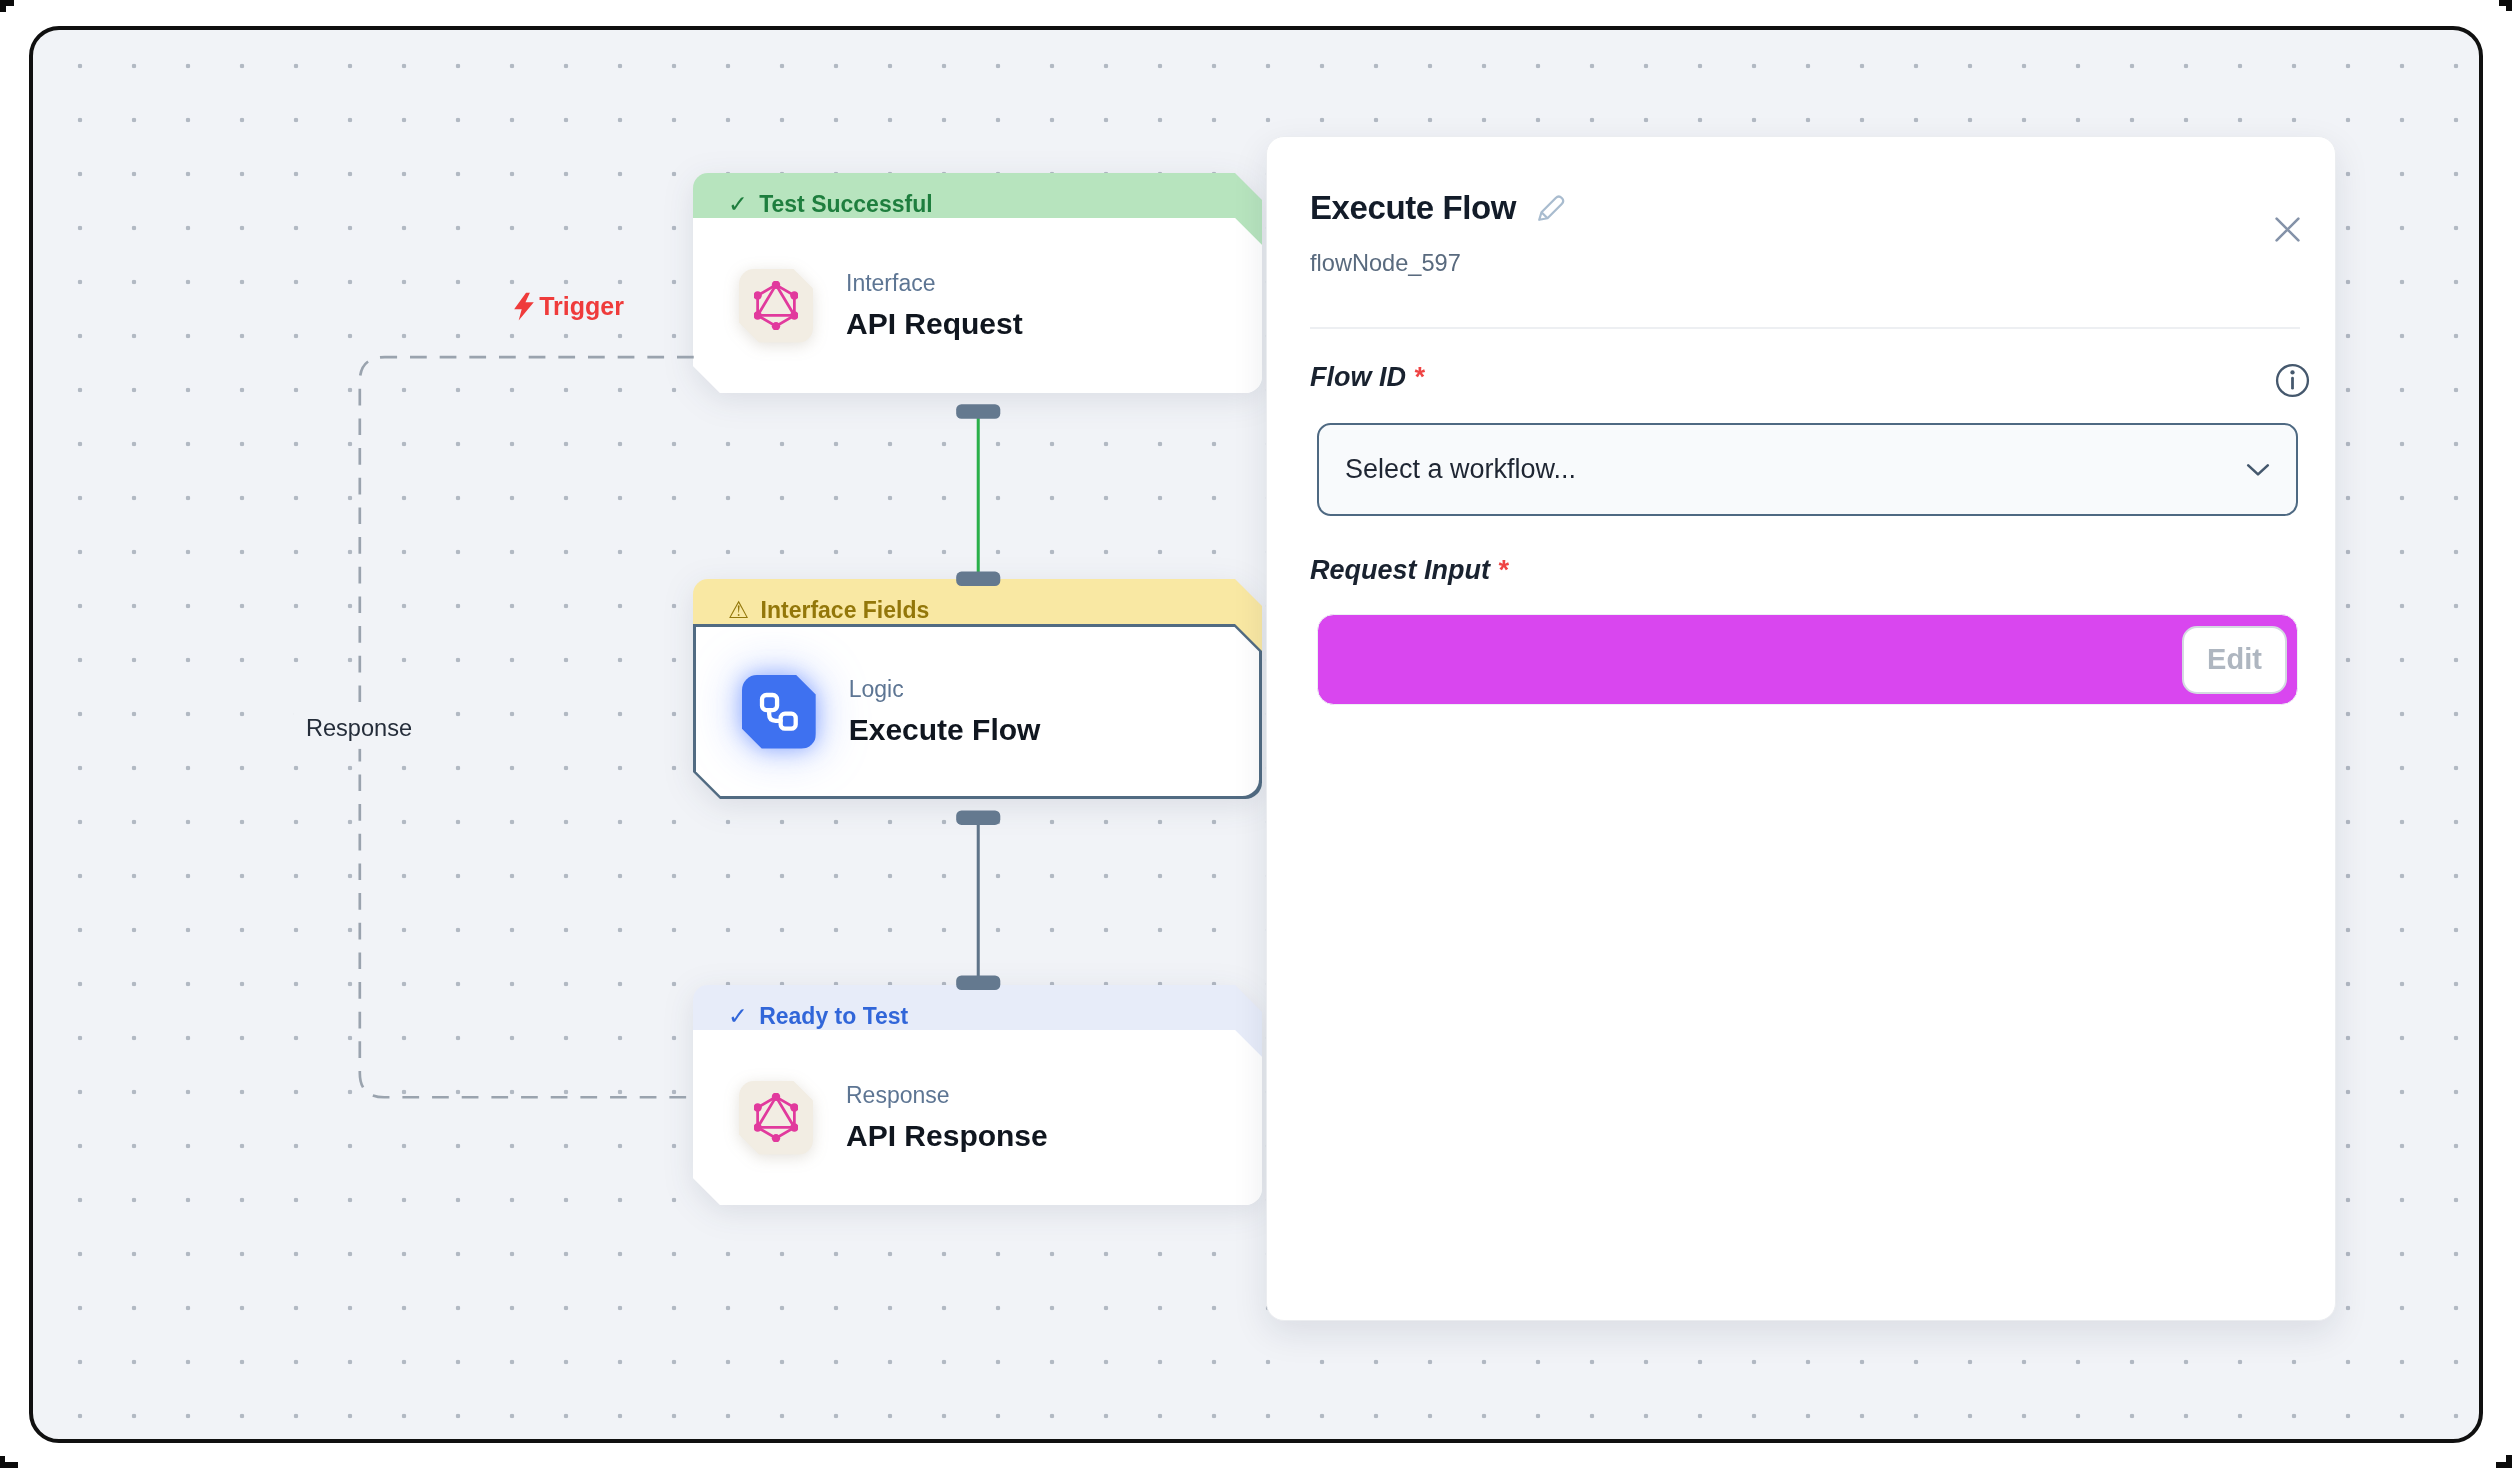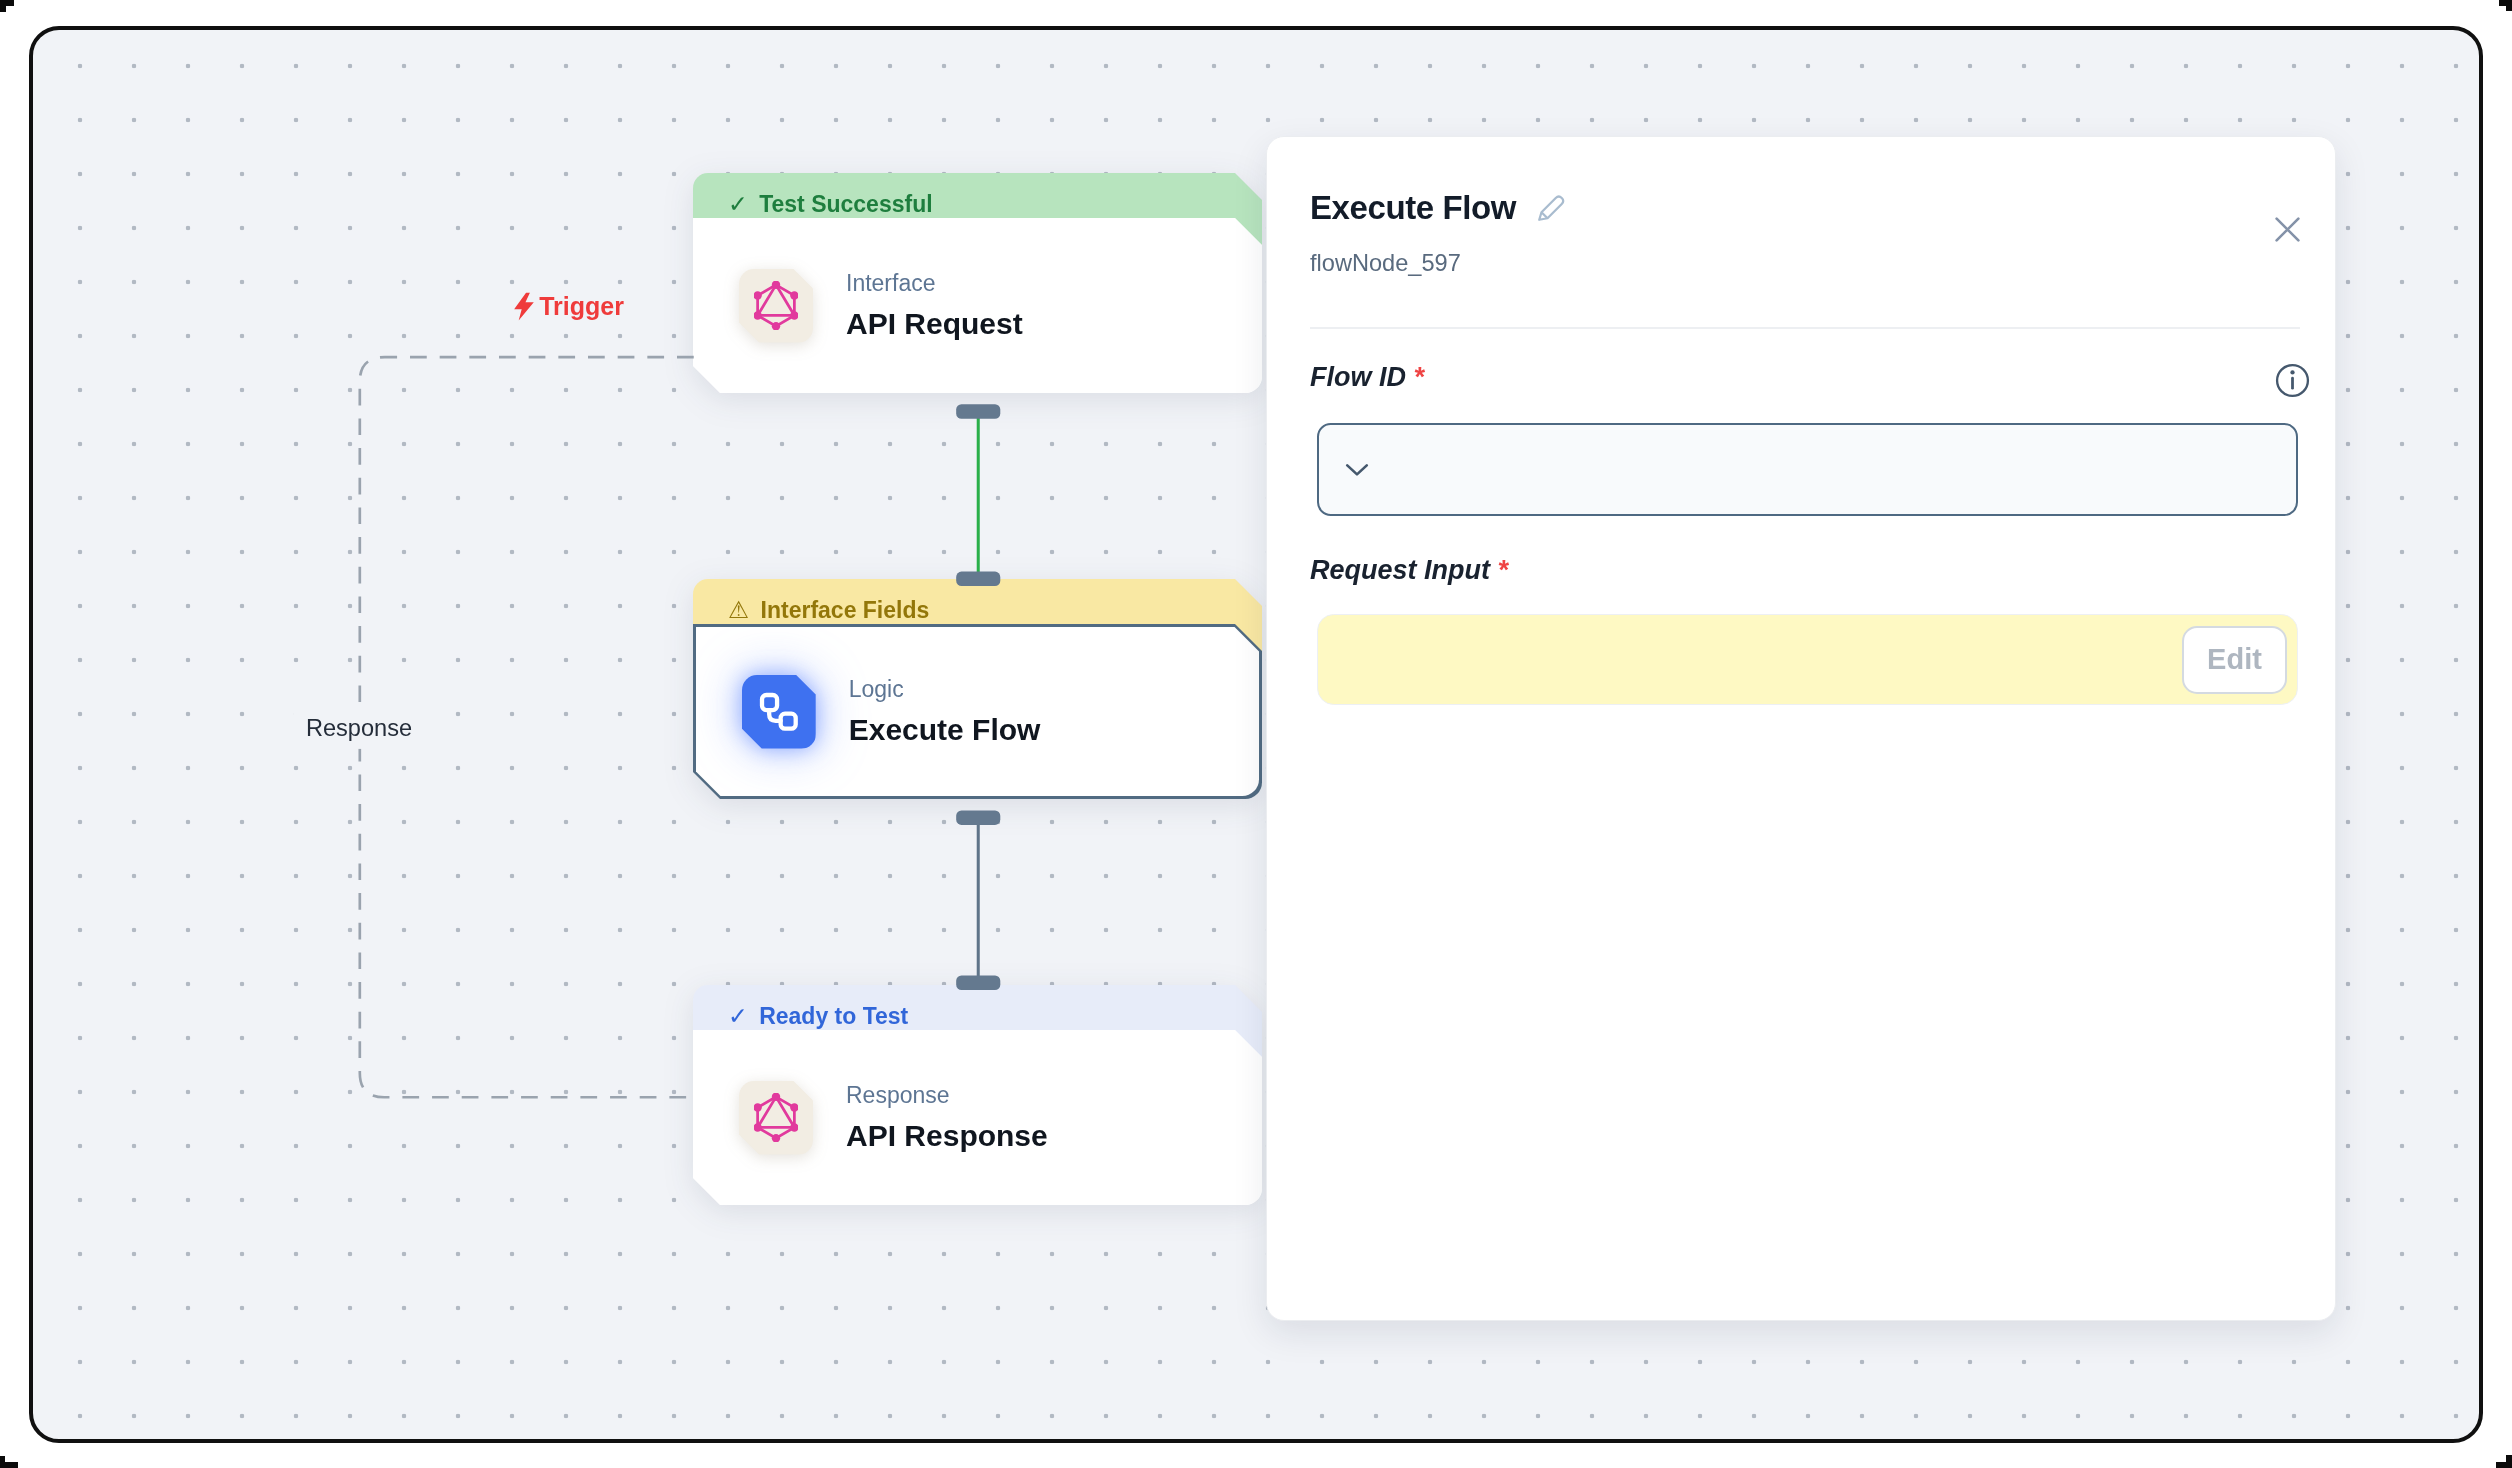--- a/index.html
+++ b/index.html
@@ -89,21 +89,21 @@
   .req{color:#ef4444;font-weight:bold;margin-left:7.6px;}
   .info-btn{position:absolute;right:24px;top:225px;}
   .select-box{
     position:absolute;left:50px;right:37px;top:286px;height:93px;box-sizing:border-box;
     background:#f8fafc;border:2.3px solid #4e6982;border-radius:13.7px;
     display:flex;align-items:center;padding:0 26px;cursor:pointer;
   }
   .select-value{font-size:27px;color:#1f2633;flex:1;}
   .input-box{
     position:absolute;left:50px;right:37px;top:477px;height:91px;box-sizing:border-box;
-    background:#fef9c3;border:1.9px solid #edf0f4;border-radius:16.7px;
+    background:#d946ef;border:1.9px solid #edf0f4;border-radius:16.7px;
   }
   .edit-btn{
     position:absolute;right:10px;top:10.7px;width:105px;height:68px;
     background:#ffffff;border:2.7px solid #d4dae1;border-radius:15px;
     font-size:29px;font-weight:bold;color:#aeb6c0;cursor:pointer;
     font-family:"Liberation Sans","DejaVu Sans",sans-serif;
   }
 </style>
 </head>
 <body>
@@ -263,20 +263,21 @@
       <span>Flow ID</span><span class="req">*</span>
     </div>
     <button class="icon-btn info-btn">
       <svg width="37" height="37" viewBox="0 0 48 48">
         <circle cx="24" cy="24" r="20" stroke="#45586d" stroke-width="3" fill="none"></circle>
         <line x1="24" y1="21" x2="24" y2="34" stroke="#45586d" stroke-width="3.6" stroke-linecap="round"></line>
         <circle cx="24" cy="13.5" r="2.8" fill="#45586d"></circle>
       </svg>
     </button>
     <div class="select-box">
+      <span class="select-value">Select a workflow...</span>
       <span style="line-height:0;">
         <svg width="24" height="13.7" viewBox="0 0 32 18">
           <path d="M3 3 L16 15 L29 3" stroke="#45586d" stroke-width="3.5" fill="none" stroke-linecap="round" stroke-linejoin="round"></path>
         </svg>
       </span>
     </div>
 
     <div class="field-label" style="top:418px;">
       <span>Request Input</span><span class="req">*</span>
     </div>

